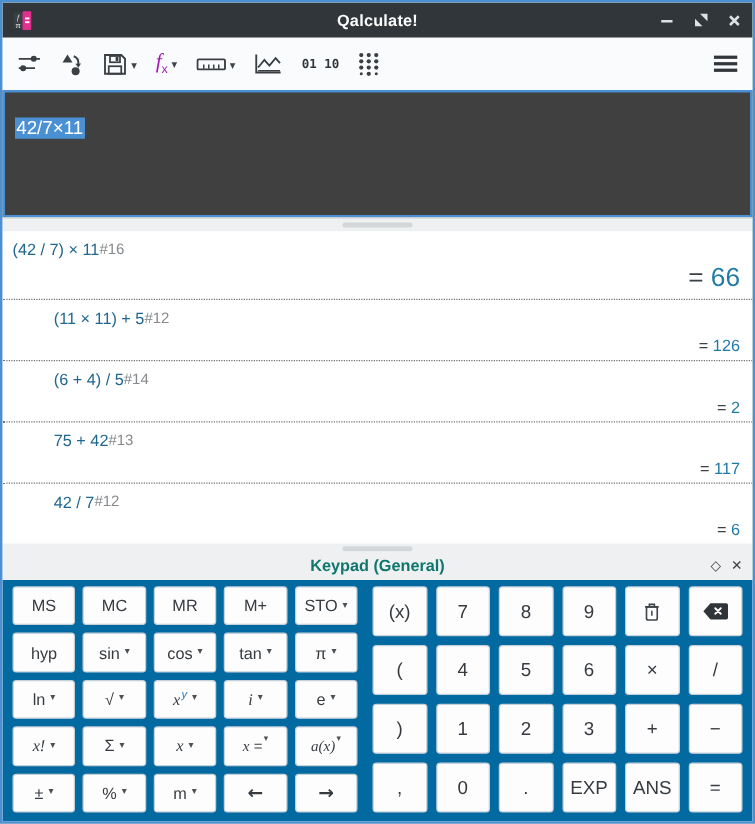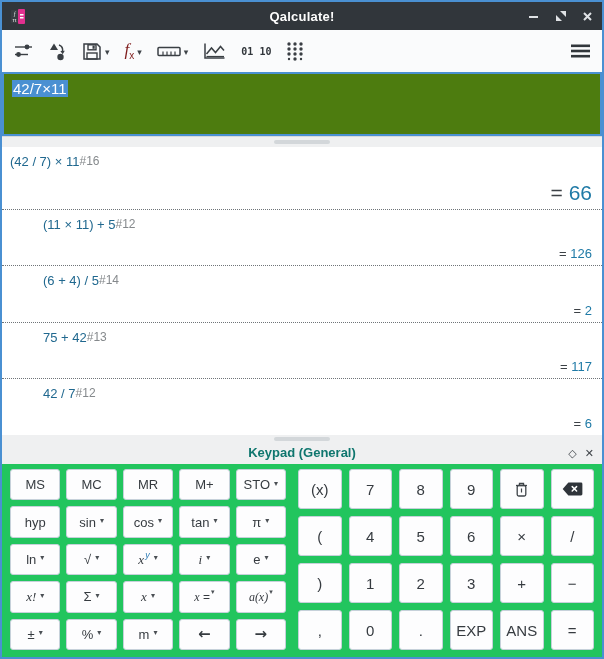--- a/index.html
+++ b/index.html
@@ -29,29 +29,29 @@
   .win-btn{width:13px;height:13px;display:flex;align-items:center;justify-content:center;}
 
   
   .toolbar{
     height:42px;background:#fafbfc;flex:0 0 auto;
     display:flex;align-items:center;gap:15px;padding:0 12px;
     color:#3a3f44;
   }
   .tbtn{display:flex;align-items:center;gap:3px;}
   .dd-arrow{font-size:9px;color:#3f4449;transform:translateY(1px);}
-  .fx-label{font-style:italic;font-family:"Liberation Serif","DejaVu Serif",serif;font-size:17px;color:#7f1d1d;line-height:1;text-align:center;}
+  .fx-label{font-style:italic;font-family:"Liberation Serif","DejaVu Serif",serif;font-size:17px;color:#a21caf;line-height:1;text-align:center;}
   .fx-sub{font-size:10px;font-style:normal;font-family:"Liberation Sans",sans-serif;vertical-align:sub;}
   .bases{font-family:"DejaVu Sans Mono",monospace;font-size:10px;line-height:9px;font-weight:bold;color:#31363b;text-align:center;}
   .menu-btn{margin-left:auto;}
 
   
   .input-area{
-    height:64px;background:#4d7c0f;border:2px solid #4a90d2;
-    flex:0 0 auto;padding:6px 8px;font-size:15px;color:#232629;
+    height:102px;background:#404040;border:2px solid #4a90d2;
+    flex:0 0 auto;padding:20px 8px;font-size:15px;color:#232629;
     cursor:text;
   }
   .sel{background:#4a90d2;color:#ffffff;padding:0 1px;}
 
   
   .splitter{height:11px;background:#eff0f1;flex:0 0 auto;display:flex;align-items:center;justify-content:center;border-top:1px solid #d7dadc;}
   .splitter .handle{width:56px;height:4px;background:#d3d7da;border-radius:2px;}
 
   
   .history{flex:1 1 auto;background:#ffffff;overflow:hidden;display:flex;flex-direction:column;}
@@ -68,21 +68,21 @@
 
   
   .kheader{flex:0 0 auto;height:29px;background:#eff0f1;position:relative;display:flex;align-items:flex-end;justify-content:center;}
   .kheader .handle{position:absolute;top:2px;left:50%;transform:translateX(-50%);width:56px;height:4px;background:#d3d7da;border-radius:2px;}
   .ktitle{font-size:13px;font-weight:bold;color:#0f766e;padding-bottom:4px;}
   .khdr-btns{position:absolute;right:8px;bottom:3px;display:flex;gap:8px;align-items:center;color:#3f4449;}
   .detach-glyph::before{content:"◇";font-size:11px;}
   .kclose-glyph::before{content:"✕";font-size:11px;}
 
   
-  .keypad{flex:0 0 auto;height:193px;display:flex;padding:5px 8px 7px 8px;gap:12px;background:#22c55e;}
+  .keypad{flex:0 0 auto;height:193px;display:flex;padding:5px 8px 7px 8px;gap:12px;background:#0369a1;}
   .kleft{flex:0 0 276px;display:grid;grid-template-columns:repeat(5,1fr);grid-template-rows:repeat(5,1fr);gap:6px;}
   .kright{flex:1 1 auto;display:grid;grid-template-columns:repeat(6,1fr);grid-template-rows:repeat(4,1fr);gap:7px;}
   .kbtn{
     display:flex;align-items:center;justify-content:center;
     background:#fdfdfe;border:1px solid #c6d1da;border-radius:3px;
     font-size:13px;color:#363b40;font-family:inherit;cursor:default;
     padding:0;line-height:1;
   }
   .kright .kbtn{font-size:15px;}
   .it{font-style:italic;font-family:"Liberation Serif","DejaVu Serif",serif;}

